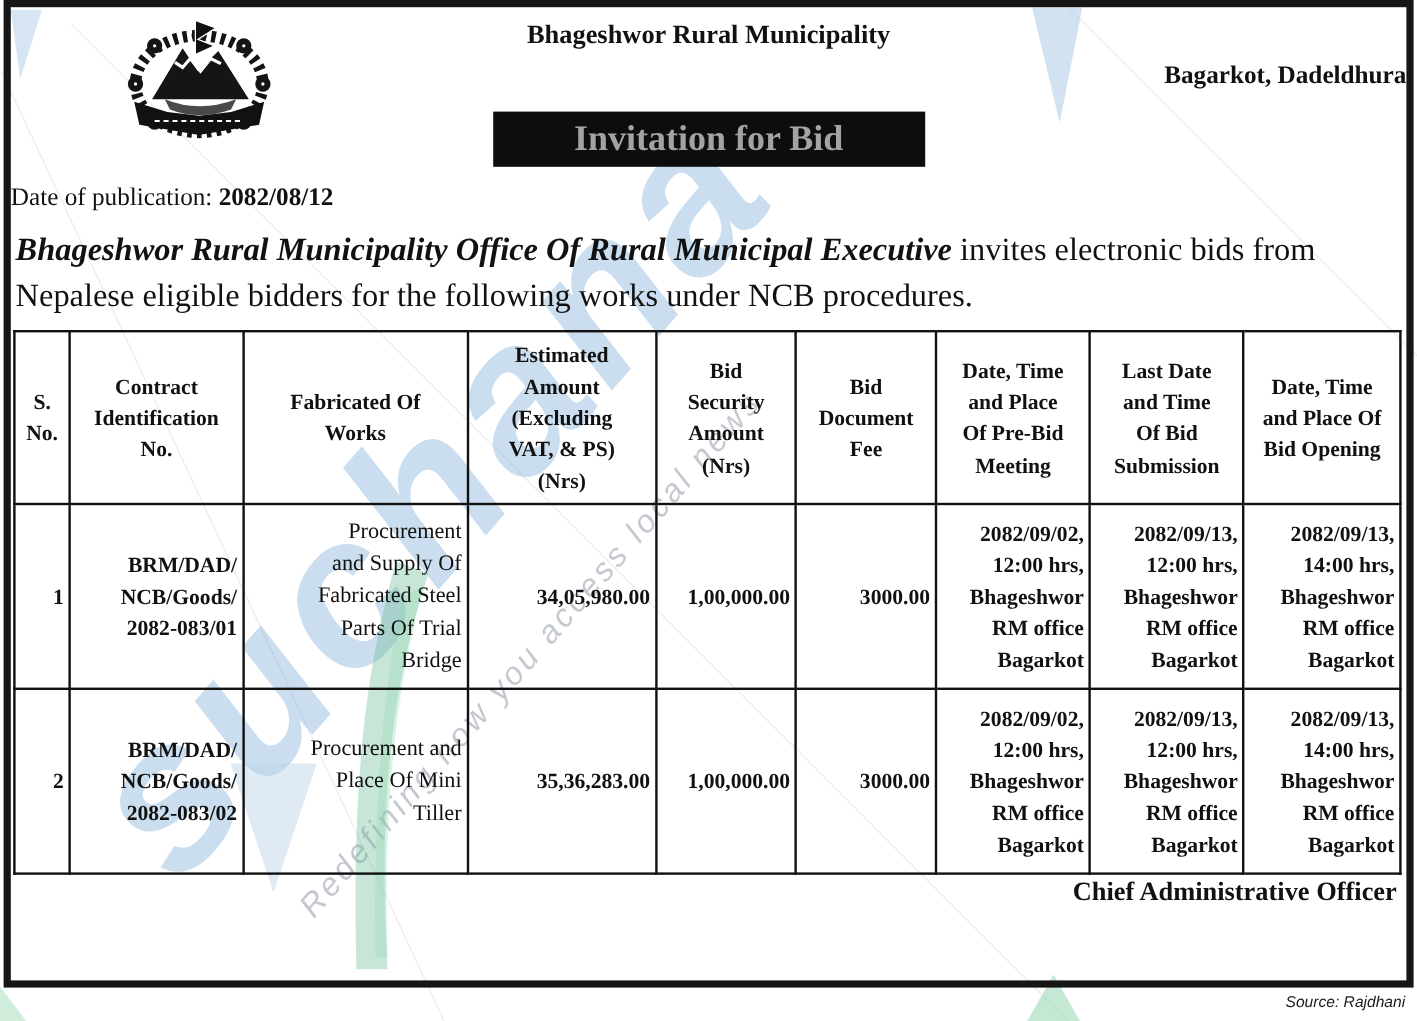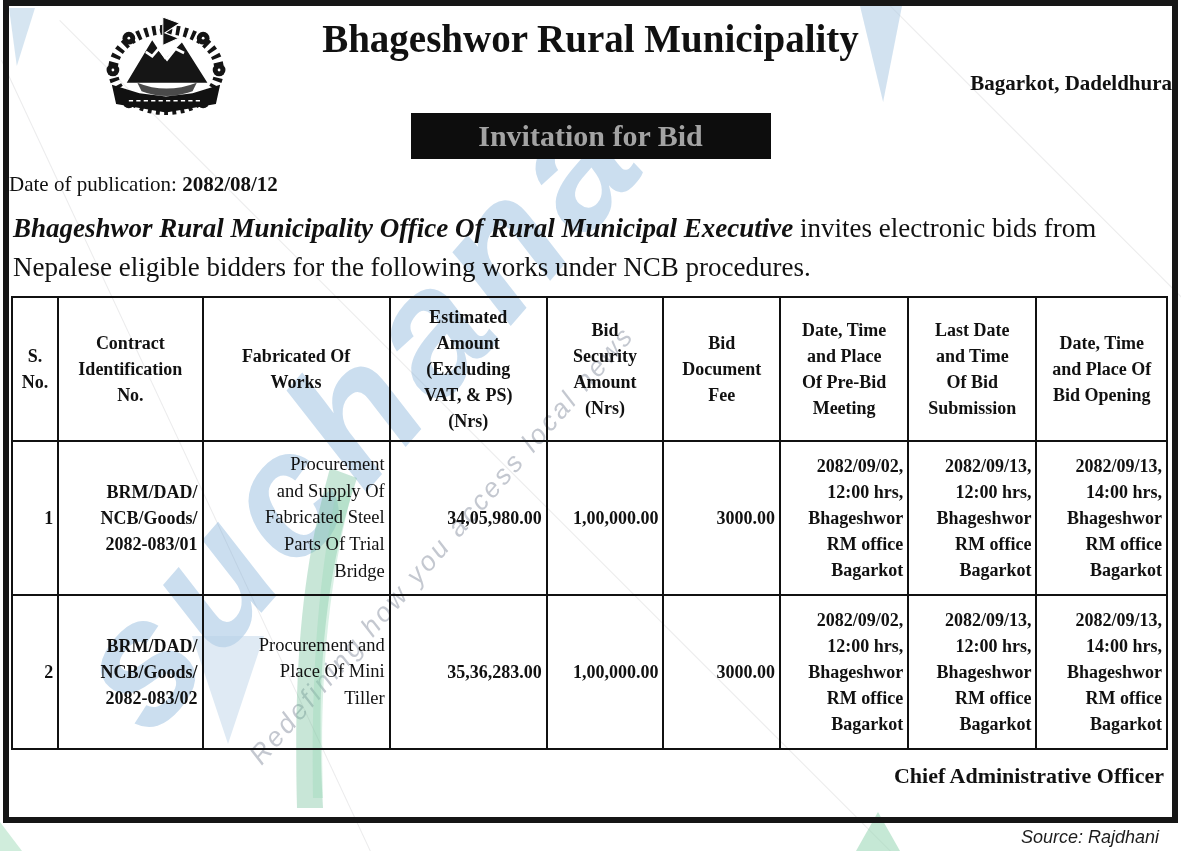--- a/index.html
+++ b/index.html
@@ -51,21 +51,21 @@
     position:absolute; width:1500px; height:1px;
     background:rgba(60,60,70,0.10); transform-origin:0 0;
   }
   .crease-1 { left:60px;  top:20px; transform:rotate(45deg); }
   .crease-2 { left:885px; top:0;    transform:rotate(45deg); }
   .crease-3 { left:2px;   top:60px; transform:rotate(65deg); width:900px; }
 
   
   .logo { position:absolute; left:88px; top:10px; width:138px; height:108px; }
   .titles { text-align:center; padding-top:10px; }
-  .title-line { font-size:39px; font-weight:bold; line-height:1.2; }
+  .title-line { font-size:22px; font-weight:bold; line-height:1.2; }
   .addr-line  { font-size:21px; font-weight:bold; line-height:1.4;text-align:right; }
   .addr-gap   { margin-top:6px; }
 
   .banner {
     display:block; margin:15px auto 0;
     width:360px; height:46px;
     background:#0d0d0d; color:#a3a3a3;
     font-size:30px; font-weight:bold;
     text-align:center; line-height:46px;
   }
@@ -92,27 +92,27 @@
     white-space:pre-line;
     padding:2px 4px;
     font-size:18px; line-height:1.45;
   }
   table.bids th { font-weight:bold; height:138px; }
   table.bids td { font-weight:bold; height:148px;text-align:right; }
   table.bids td.desc { font-weight:normal; font-size:18.5px; }
 
   .signature {
     text-align:right; font-weight:bold;
-    font-size:22px; padding:13px 8px 0 0;
+    font-size:22px; padding:1px 8px 0 0;
   }
 
   .source {
-    position:absolute; right:22px; top:827px; z-index:1;
+    position:absolute; right:10px; top:827px; z-index:1;
     font-family:"Liberation Sans", sans-serif;
-    font-style:italic; font-size:18px; color:#1c1c1c;
+    font-style:italic; font-size:13px; color:#1c1c1c;
   }
 </style>
 </head>
 <body>
 
 <div class="wm-layer">
   <div class="crease crease-1"></div>
   <div class="crease crease-2"></div>
   <div class="crease crease-3"></div>
   <div class="wm-brand">suchana</div>

